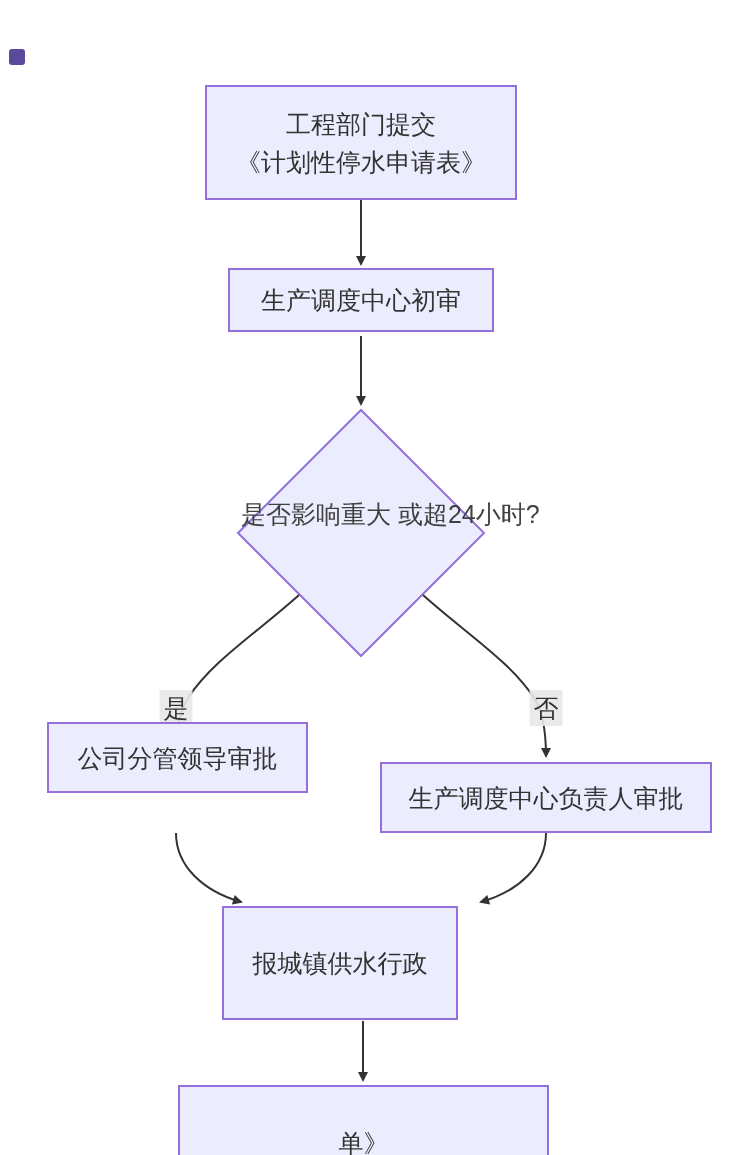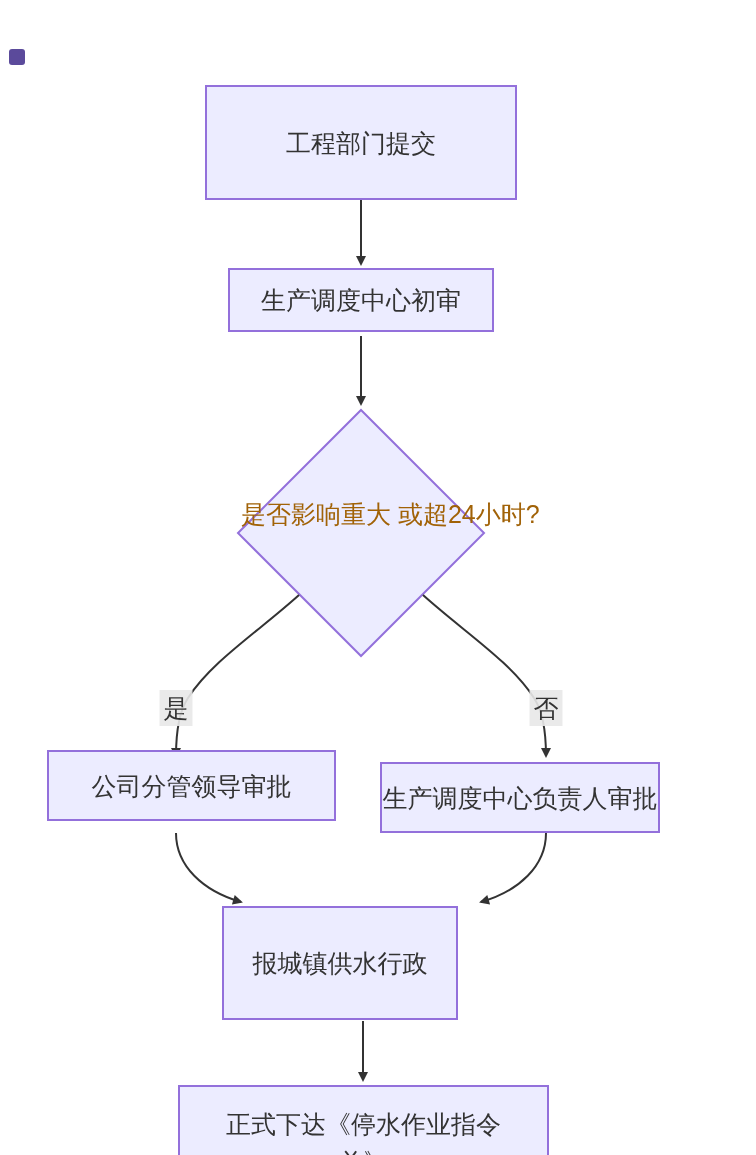--- a/index.html
+++ b/index.html
@@ -24,21 +24,21 @@
     justify-content: center;
     text-align: center;
     font-size: 25px;
     line-height: 38px;
     white-space: nowrap;
   }
   .node span { display: block; }
 
   .diamond-text {
     position: absolute;
-    color: #a16207;
+    color: #404040;
     font-size: 25px;
     line-height: 38px;
     text-align: center;
     white-space: nowrap;
   }
 
   .edge-label {
     position: absolute;
     transform: translate(-50%, -50%);
     background: rgba(232,232,232,0.9);
@@ -82,45 +82,45 @@
 
     <path d="M176,793 C176,826 203,851 241,862" fill="none" stroke="#333333" stroke-width="2" marker-end="url(#arrow)"></path>
 
     <path d="M546,793 C546,826 519,851 481,862" fill="none" stroke="#333333" stroke-width="2" marker-end="url(#arrow)"></path>
 
     <line x1="363" y1="981" x2="363" y2="1040" stroke="#333333" stroke-width="2" marker-end="url(#arrow)"></line>
   </svg>
 
   <div class="node" style="left:205px; top:45px; width:312px; height:115px;">
     <span>工程部门提交</span>
+    <span>《计划性停水申请表》</span>
   </div>
 
   <div class="node" style="left:228px; top:228px; width:266px; height:64px;">
     <span>生产调度中心初审</span>
   </div>
 
   <div class="diamond-text" style="left:241px; top:455px; width:240px;">
     <span>是否影响重大</span>
     <span>或超24小时?</span>
   </div>
 
   <div class="edge-label" style="left:176px; top:668px;">是</div>
 
   <div class="edge-label" style="left:546px; top:668px;">否</div>
 
-  <div class="node" style="left:47px; top:710px; width:289px; height:71px;">
+  <div class="node" style="left:47px; top:682px; width:261px; height:71px;">
     <span>公司分管领导审批</span>
   </div>
 
-  <div class="node" style="left:380px; top:722px; width:280px; height:71px;">
+  <div class="node" style="left:380px; top:722px; width:332px; height:71px;">
     <span>生产调度中心负责人审批</span>
   </div>
 
   <div class="node" style="left:222px; top:866px; width:236px; height:114px;">
     <span>报城镇供水行政</span>
   </div>
 
   <div class="node" style="left:178px; top:1045px; width:371px; height:115px;">
-    <span>正式下达《停水作业指令</span>
     <span>单》</span>
   </div>
 
 </div>
 
 </body></html>

